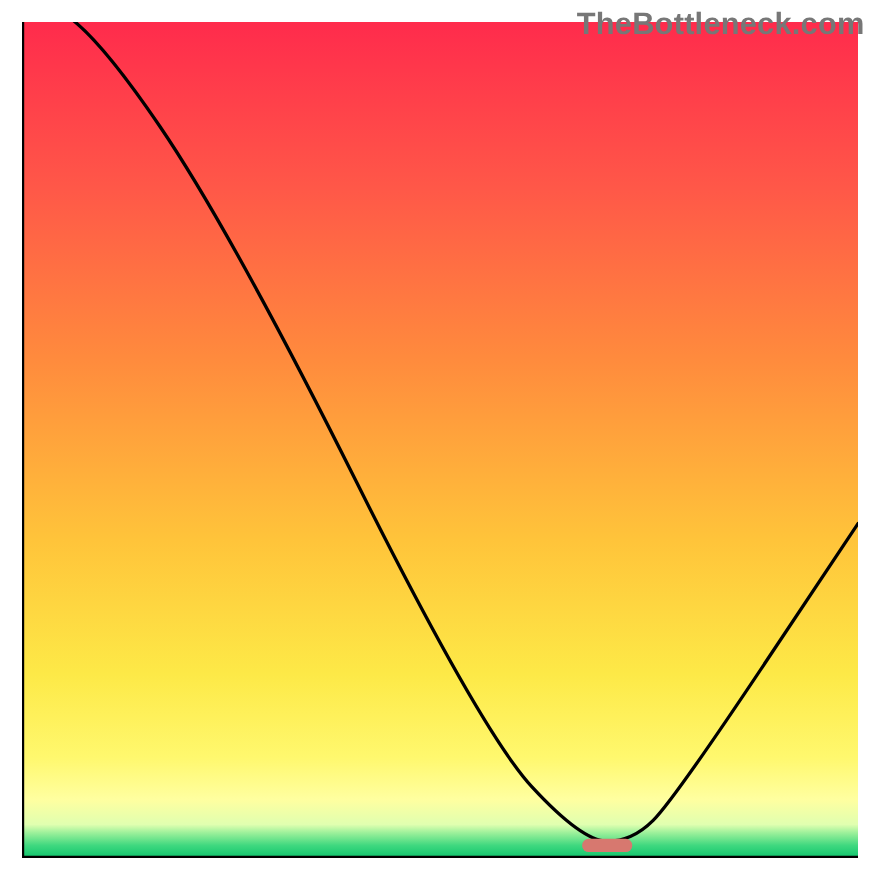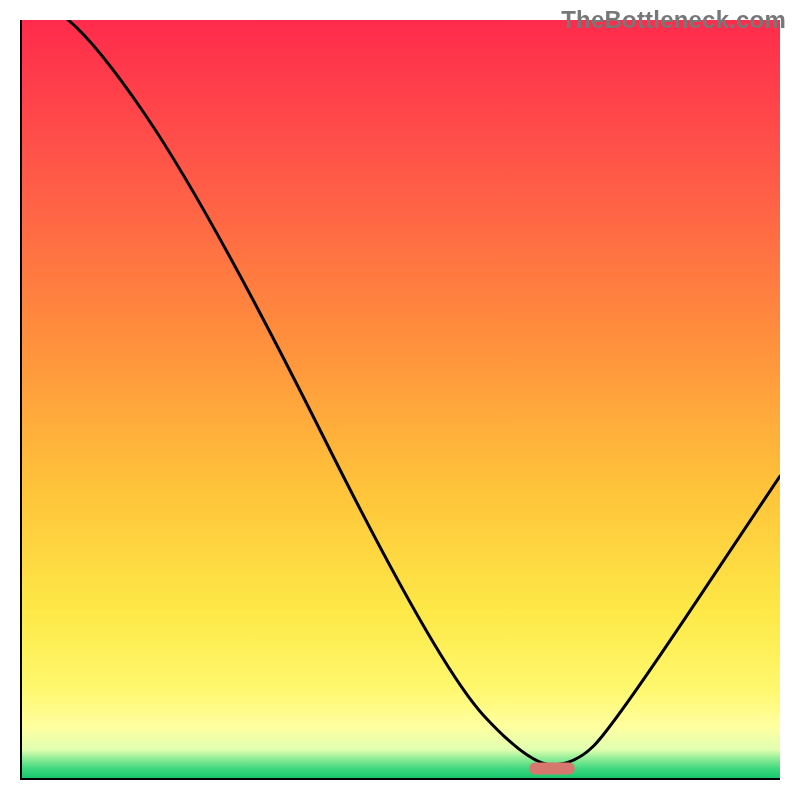--- a/index.html
+++ b/index.html
@@ -12,21 +12,21 @@
   }
   .container {
     position: relative;
     width: 800px;
     height: 800px;
   }
   .watermark {
     position: absolute;
     top: 6px;
     right: 14px;
-    font-size: 24px;
+    font-size: 28px;
     font-weight: bold;
     color: #777;
     letter-spacing: 0.2px;
     z-index: 50;
   }
   .plot-area {
     position: absolute;
     left: 20px;
     top: 20px;
     width: 760px;

